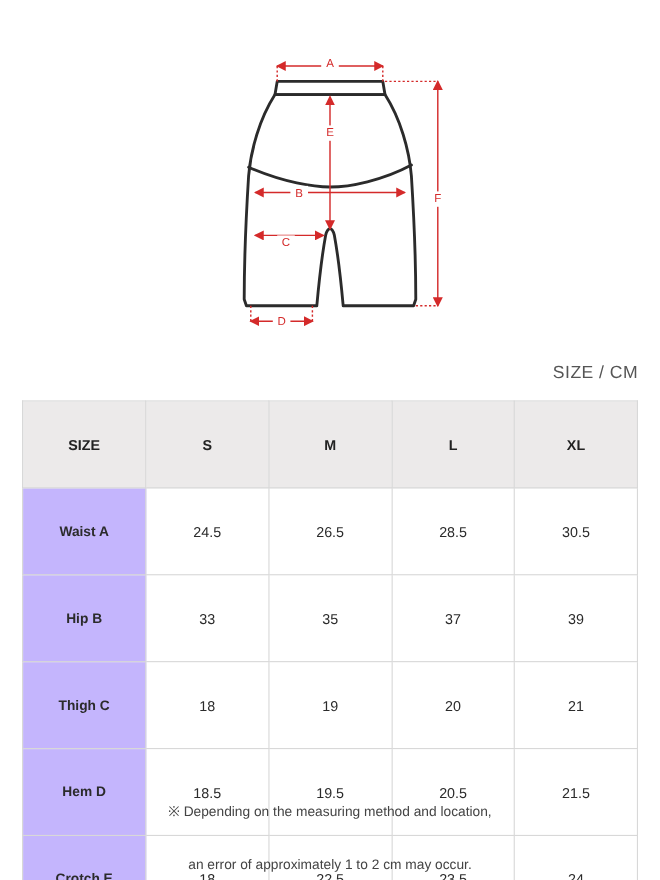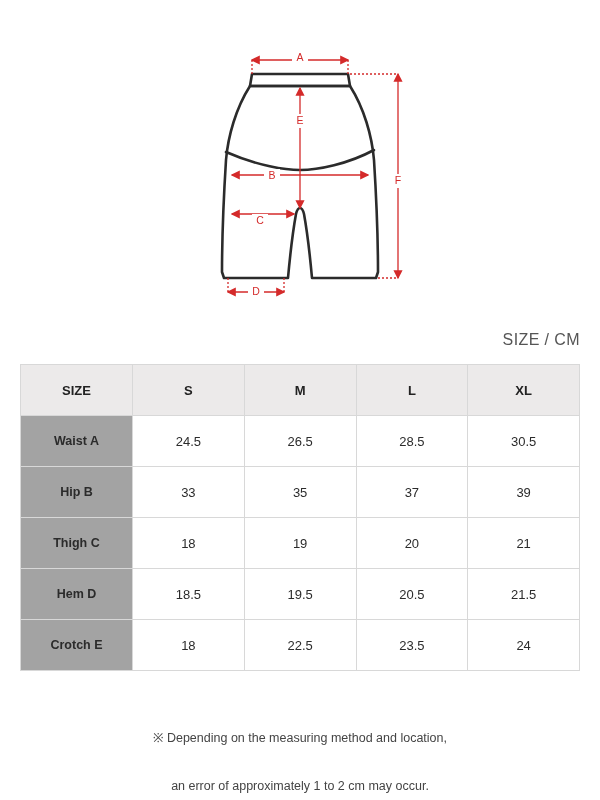--- a/index.html
+++ b/index.html
@@ -54,30 +54,30 @@
     table-layout: fixed;
   }
   table.size-table th,
   table.size-table td {
     border: 1px solid #d8d8d8;
     height: 46px;
     text-align: center;
     font-size: 13px;
     color: #2b2b2b;
     font-weight: normal;
-    padding: 2px;
+    padding: 16px;
   }
   table.size-table thead th {
     background: #eceaea;
     font-weight: bold;
     font-size: 13px;
     color: #222222;
   }
   table.size-table tbody td.row-head {
-    background: #a3a3a3;
+    background: #c4b5fd;
     font-weight: bold;
     font-size: 12.5px;
   }
   table.size-table col.first-col {
     width: 112px;
   }
 
   
   .footnote {
     position: absolute;

